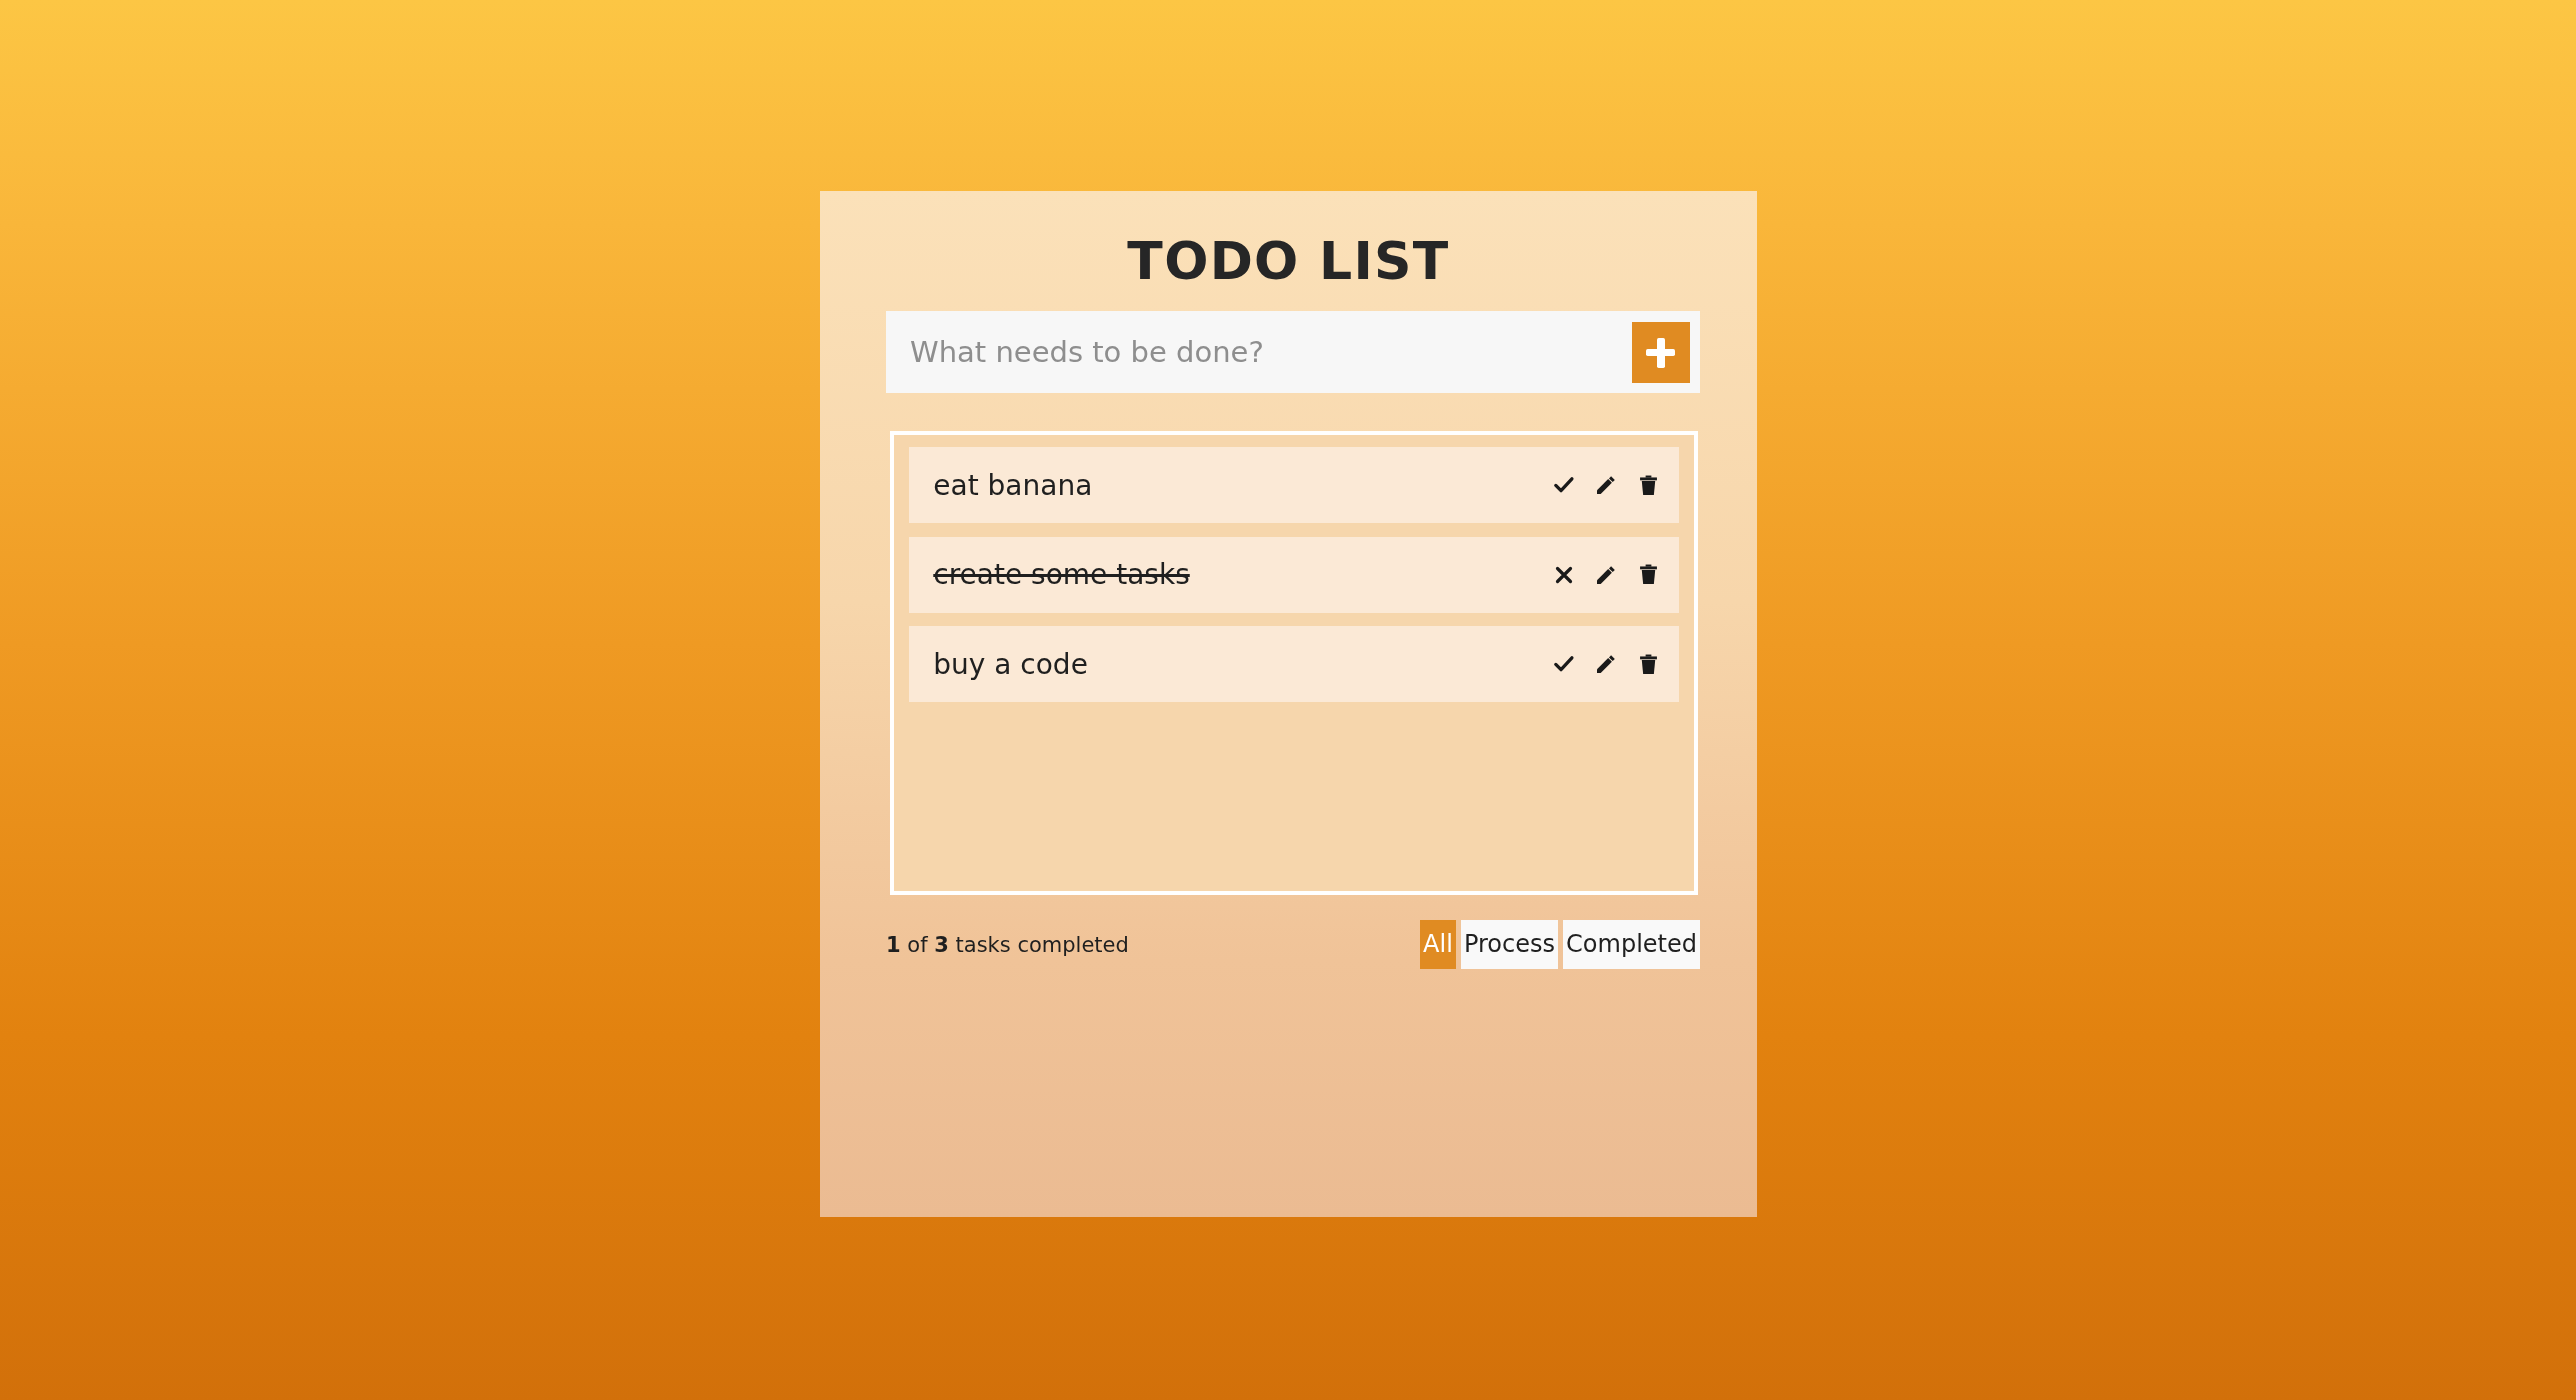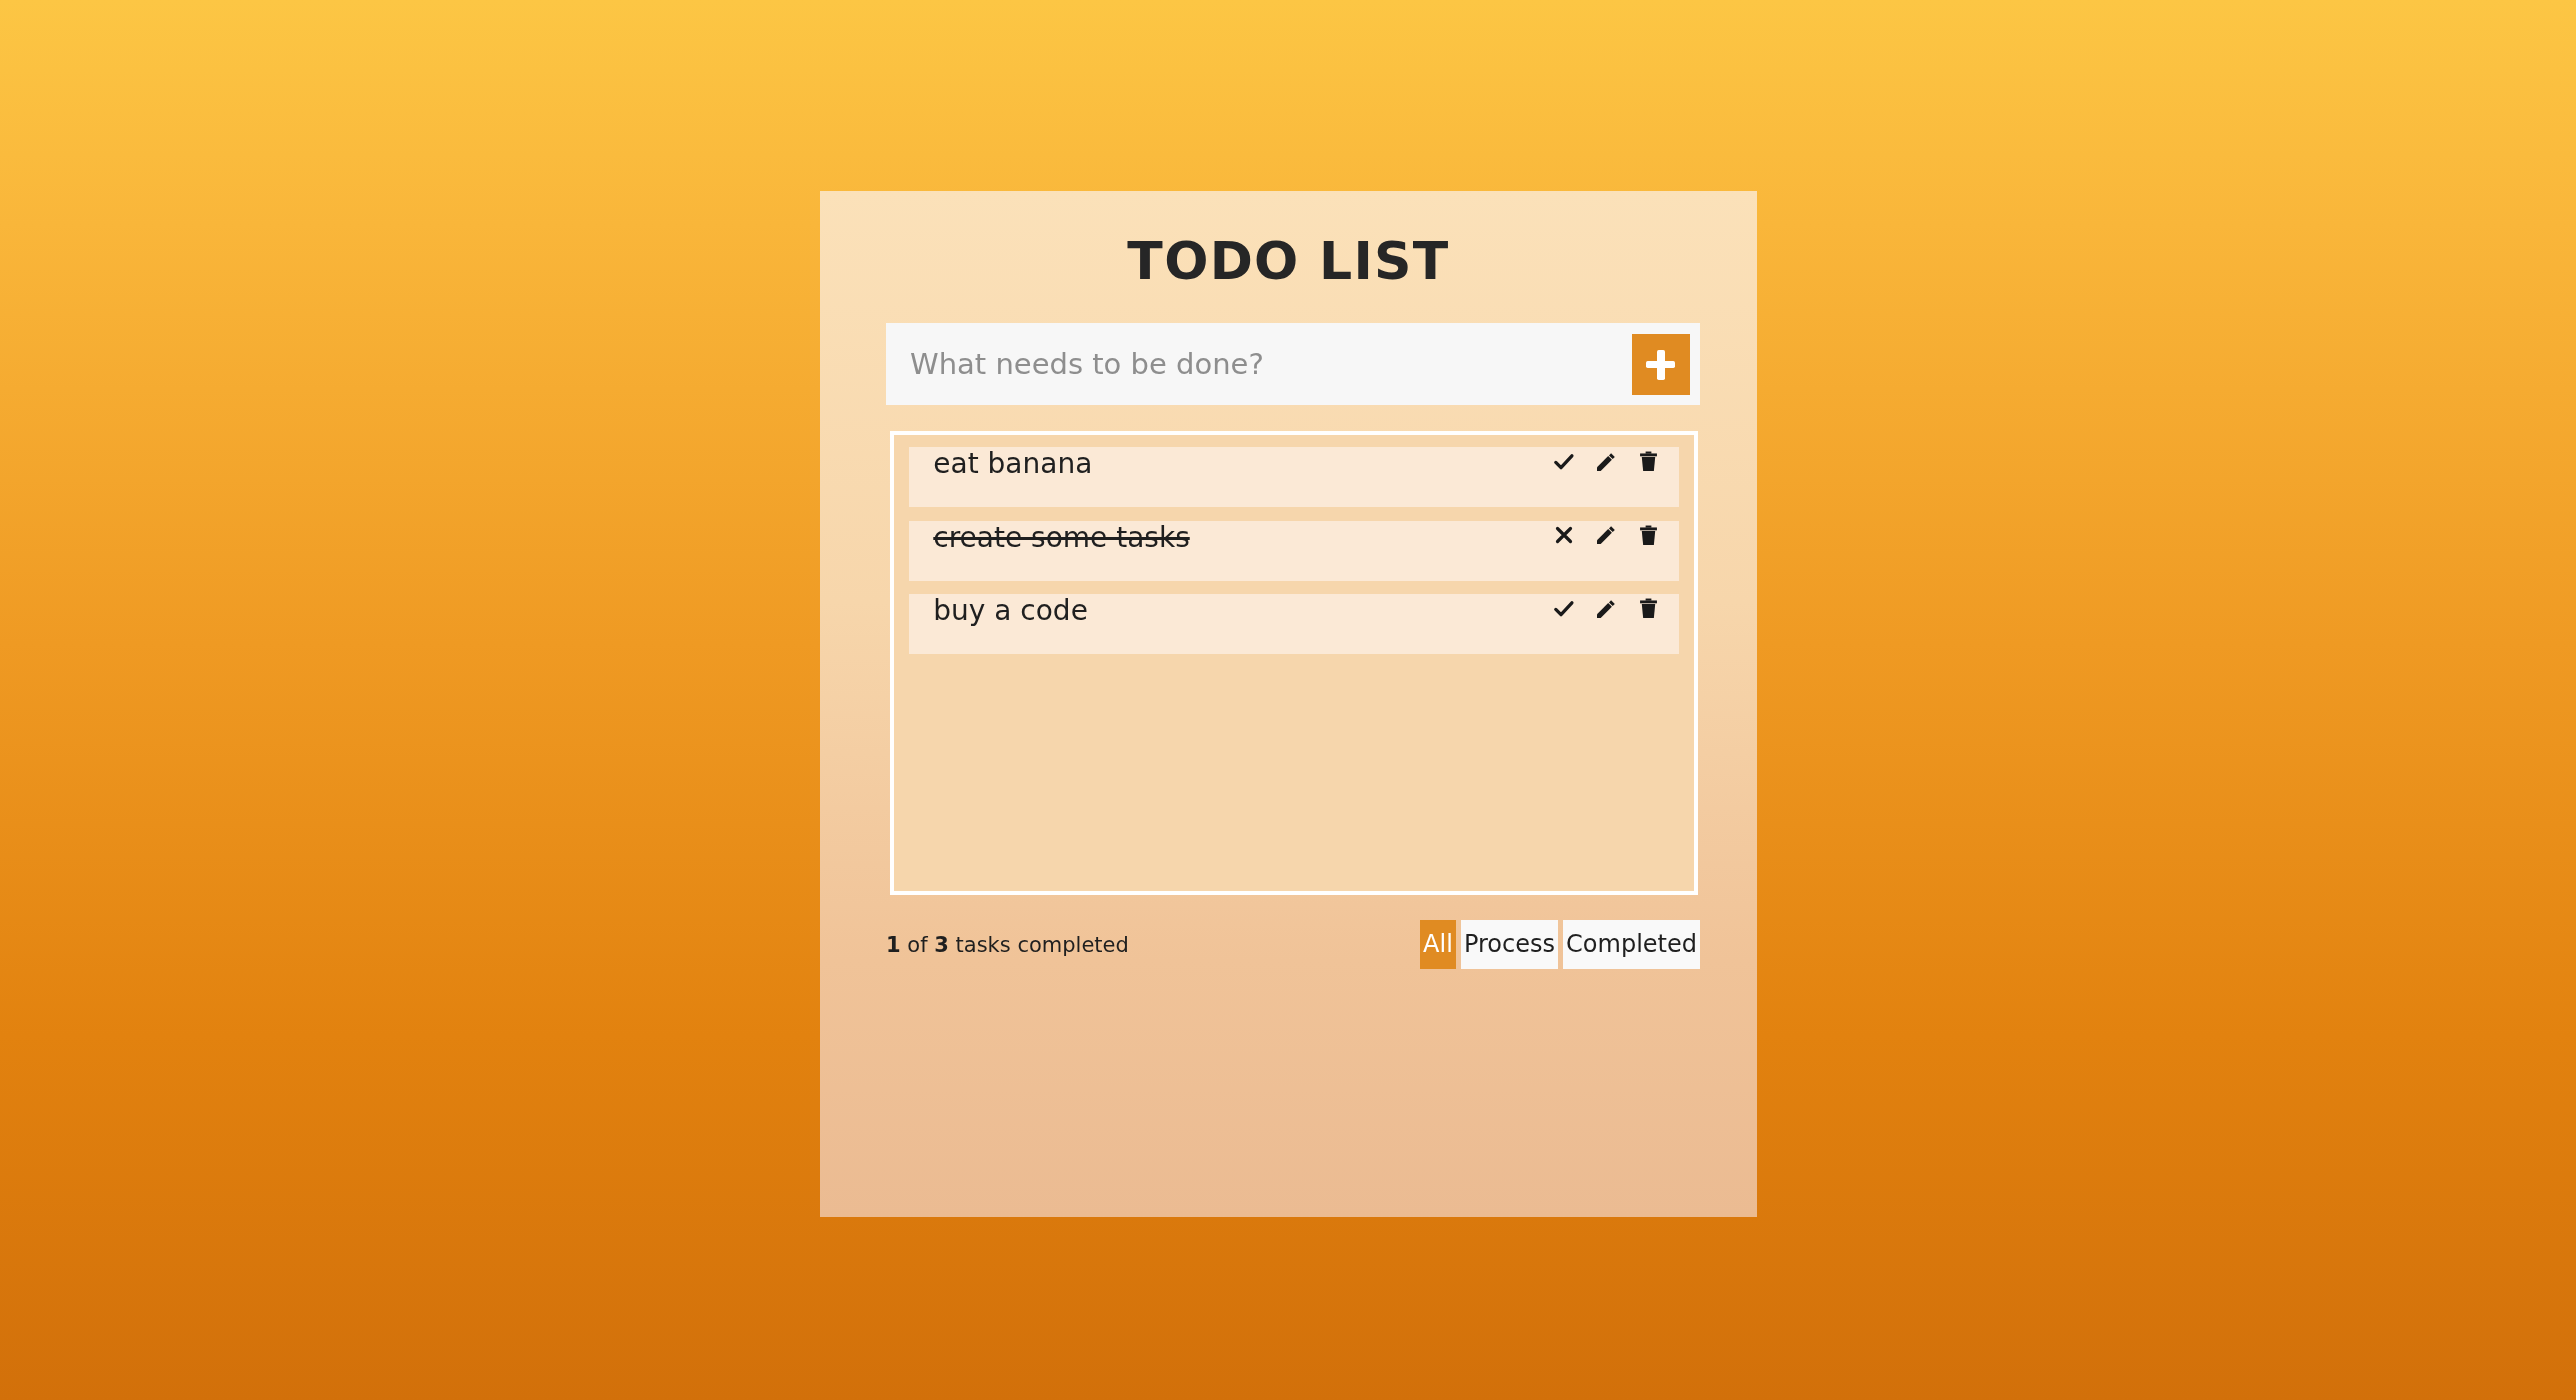--- a/index.html
+++ b/index.html
@@ -50,21 +50,20 @@
   .input-row {
     position: absolute;
     left: 66px;
     top: 120px;
     width: 814px;
     height: 82px;
     background: #F7F7F7;
     display: flex;
     align-items: center;
     box-sizing: border-box;
-    margin-top: 12px;
   }
   .todo-input {
     flex: 1 1 auto;
     border: none;
     outline: none;
     background: transparent;
     height: 100%;
     padding: 0 0 0 24px;
     font-size: 29px;
     font-family: "DejaVu Sans", "Liberation Sans", sans-serif;
@@ -107,24 +106,24 @@
     height: 464px;
     border: 4.3px solid #FFFFFF;
     background: #F6D6AC;
     box-sizing: border-box;
     padding: 12px 15.3px;
     overflow: hidden;
   }
 
   .task {
     position: relative;
-    height: 60px;
+    height: 76px;
     background: #FBE9D6;
     display: flex;
-    align-items: flex-start;
+    align-items: center;
     margin-bottom: 13.6px;
     padding: 0 15.3px 0 24px;
     box-sizing: border-box;
   }
   .task-label {
     flex: 1 1 auto;
     font-size: 28px;
     color: #1f1f1f;
     font-family: "DejaVu Sans", "Liberation Sans", sans-serif;
     white-space: nowrap;

